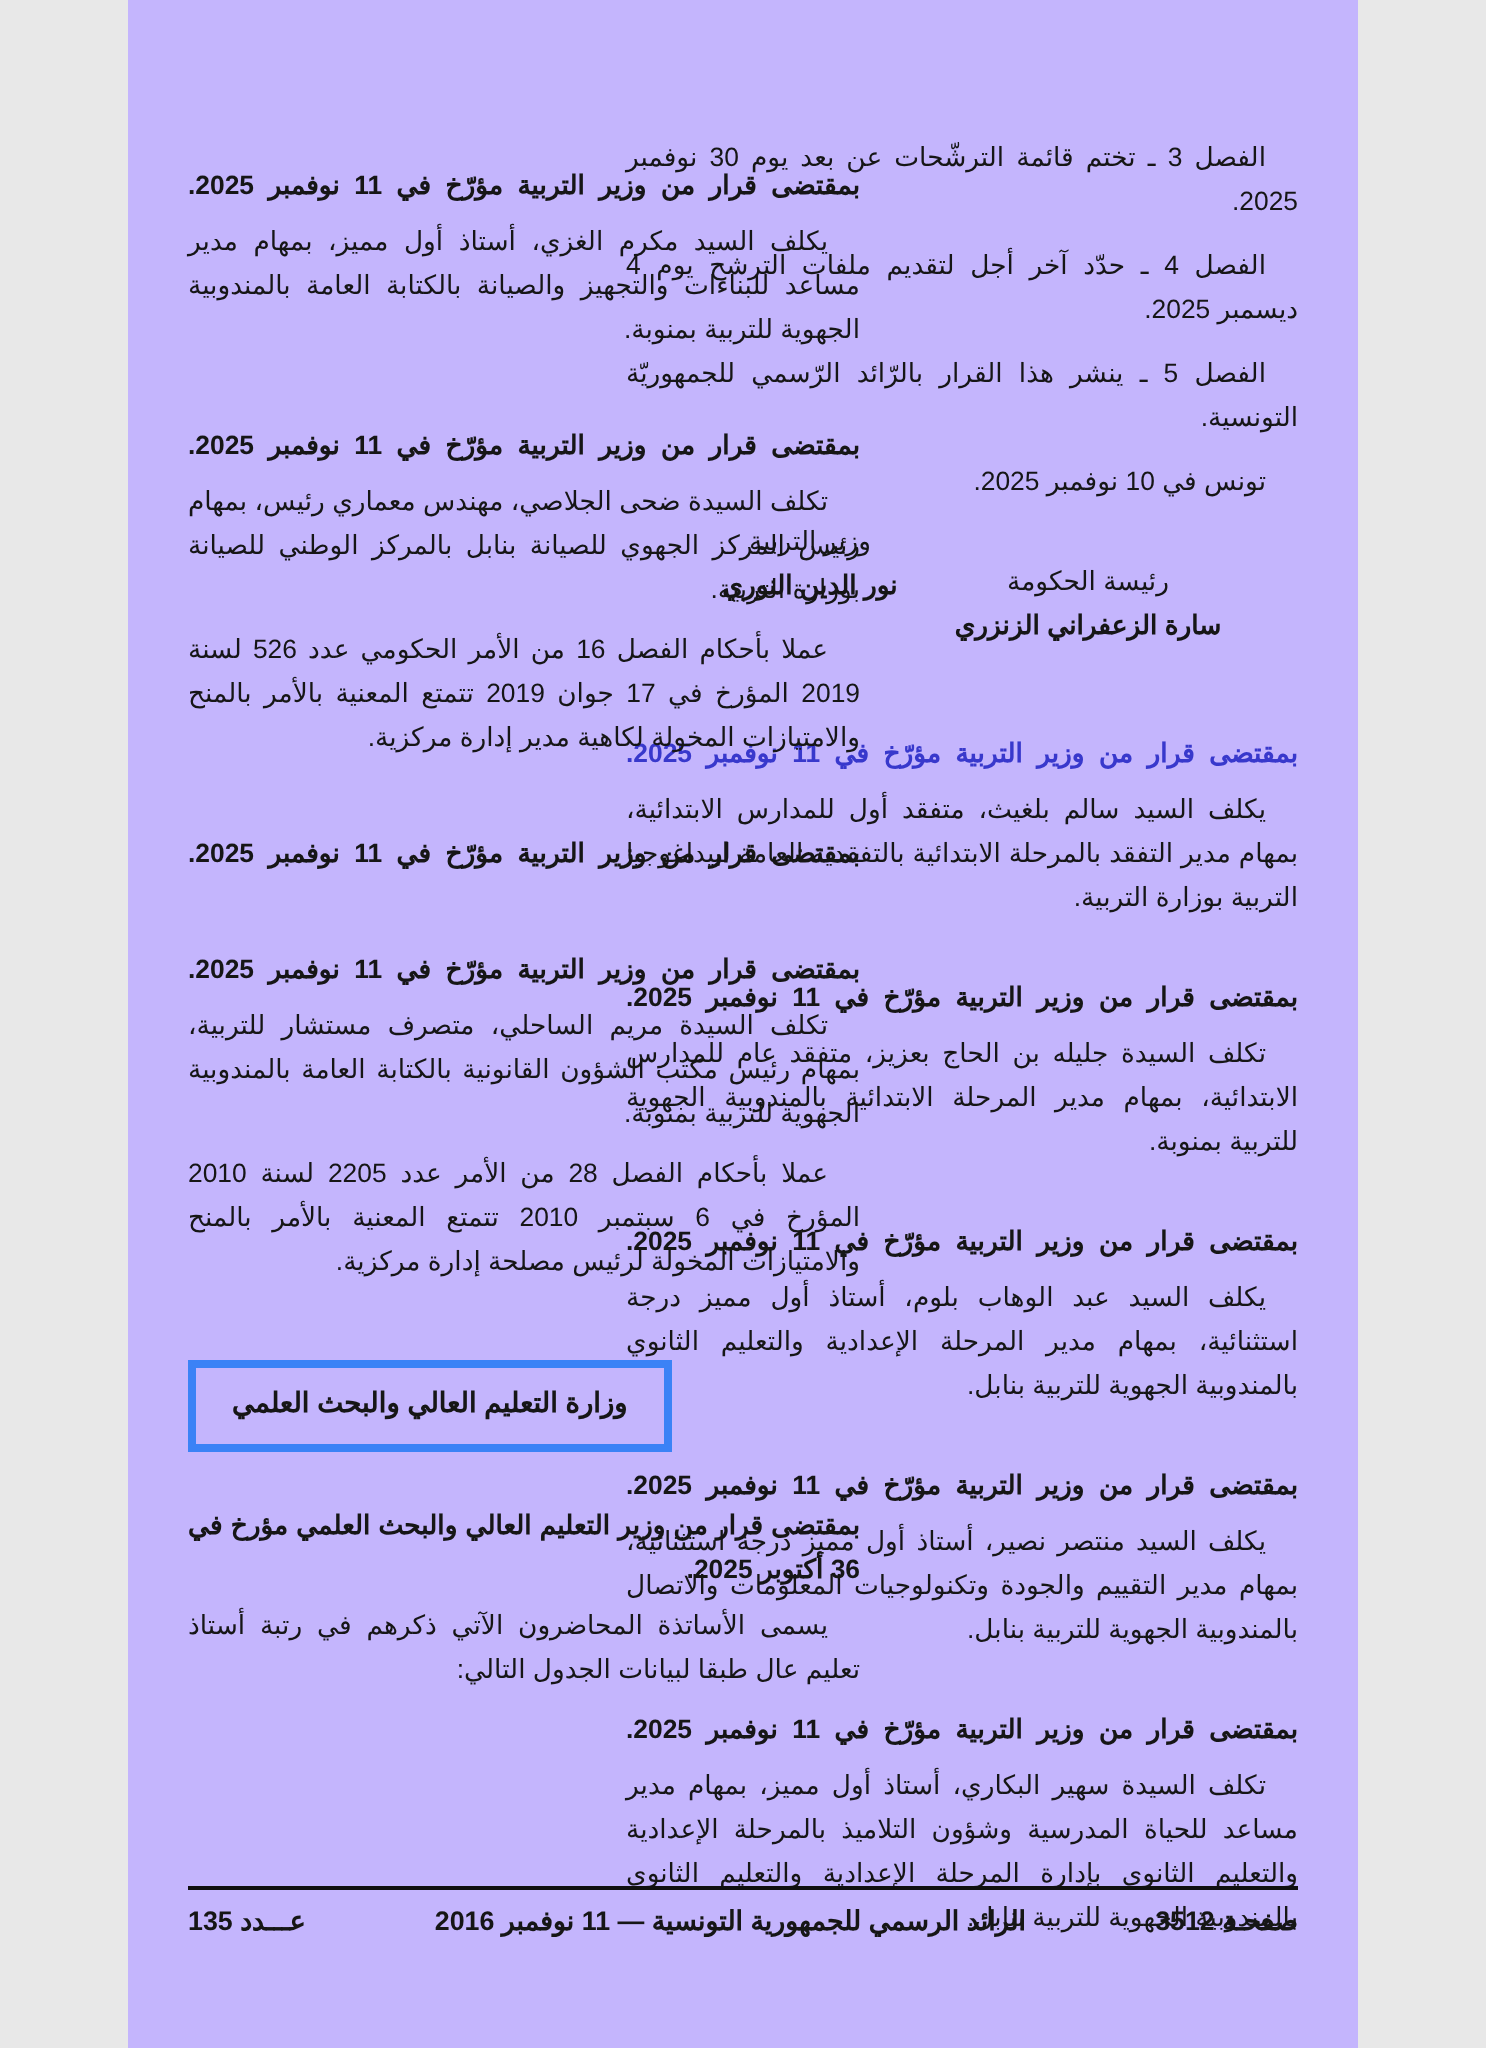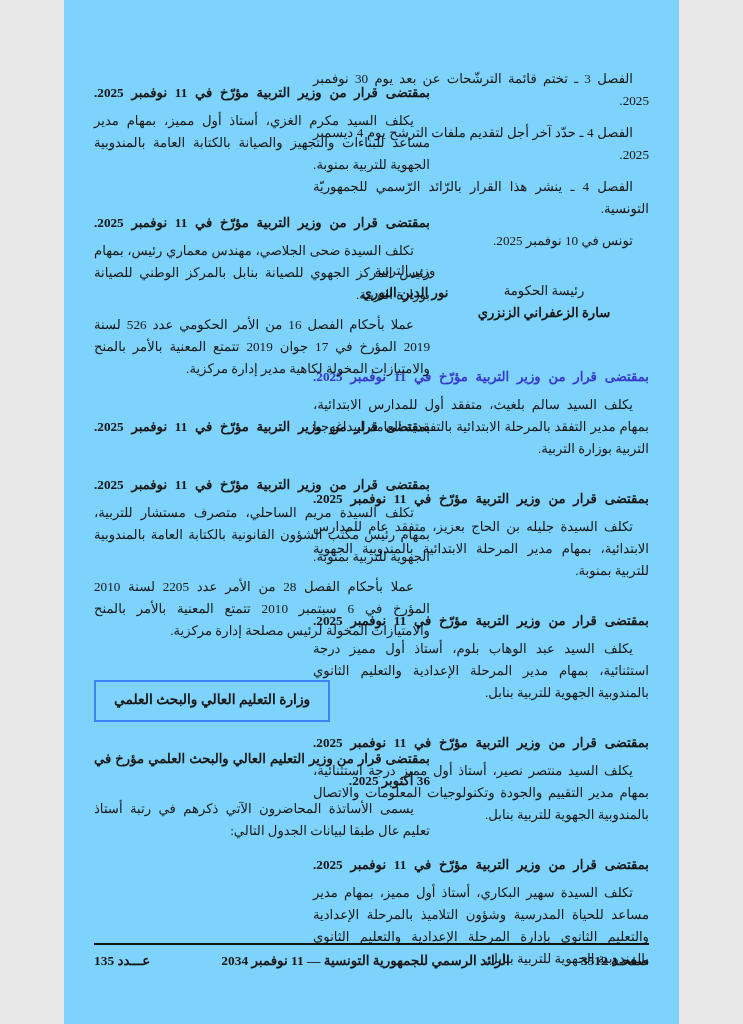--- a/index.html
+++ b/index.html
@@ -1,22 +1,22 @@
 <!DOCTYPE html>
 <html lang="ar" dir="rtl"><head>
 <meta charset="utf-8">
 <style>
   html,body{margin:0;padding:0;background:#e8e8e8;}
   .page{
     position:relative;
     width:615px;height:1024px;
     margin:0 auto;
-    background:#7dd3fc;
+    background:#c4b5fd;
     direction:rtl;
-    font-family:Liberation Serif, serif;
+    font-family:Liberation Sans, sans-serif;
     color:#161616;
     overflow:hidden;
   }
   .col{
     position:absolute;
     width:336px;
     font-size:13.2px;
     line-height:22px;
   }
   .col-right{right:30px;top:68px;}
@@ -60,21 +60,21 @@
     text-align:justify;
     text-indent:16px;
     margin-top:8px;
   }
 
   
   .ministry-box{
     width:max-content;
     max-width:300px;
     margin:38px auto 26px 0;
-    border:2px solid #3b82f6;
+    border:4px solid #3b82f6;
     padding:7px 18px 9px;
     font-weight:bold;
     font-size:13.8px;
     text-align:center;
   }
 
   
   .footer-rule{
     position:absolute;
     left:30px;right:30px;top:943px;
@@ -93,21 +93,21 @@
 </style>
 </head>
 <body>
 
 <div class="page">
 
   <div class="col col-right">
 
     <p class="article">الفصل 3 ـ تختم قائمة الترشّحات عن بعد يوم 30 نوفمبر 2025.</p>
     <p class="article">الفصل 4 ـ حدّد آخر أجل لتقديم ملفات الترشح يوم 4 ديسمبر 2025.</p>
-    <p class="article">الفصل 4 ـ ينشر هذا القرار بالرّائد الرّسمي للجمهوريّة التونسية.</p>
+    <p class="article">الفصل 5 ـ ينشر هذا القرار بالرّائد الرّسمي للجمهوريّة التونسية.</p>
     <p class="dateline">تونس في 10 نوفمبر 2025.</p>
 
     <div class="signature">
       <div class="sig-left">
         <div class="sig-line">وزير التربية</div>
         <div class="sig-line bold">نور الدين النوري</div>
       </div>
       <div class="sig-right">
         <div class="sig-line">رئيسة الحكومة</div>
         <div class="sig-line bold">سارة الزعفراني الزنزري</div>
@@ -175,21 +175,21 @@
 
   <div class="footer-rule"></div>
   <div class="footer">
     <span>
       <span>صفحـة</span>
       <span>3512</span>
     </span>
     <span>
       <span>الرائد الرسمي للجمهورية التونسية</span>
       <span>—</span>
-      <span>11 نوفمبر 2034</span>
+      <span>11 نوفمبر 2016</span>
     </span>
     <span>
       <span>عـــدد</span>
       <span>135</span>
     </span>
   </div>
 
 </div>
 
 </body></html>

